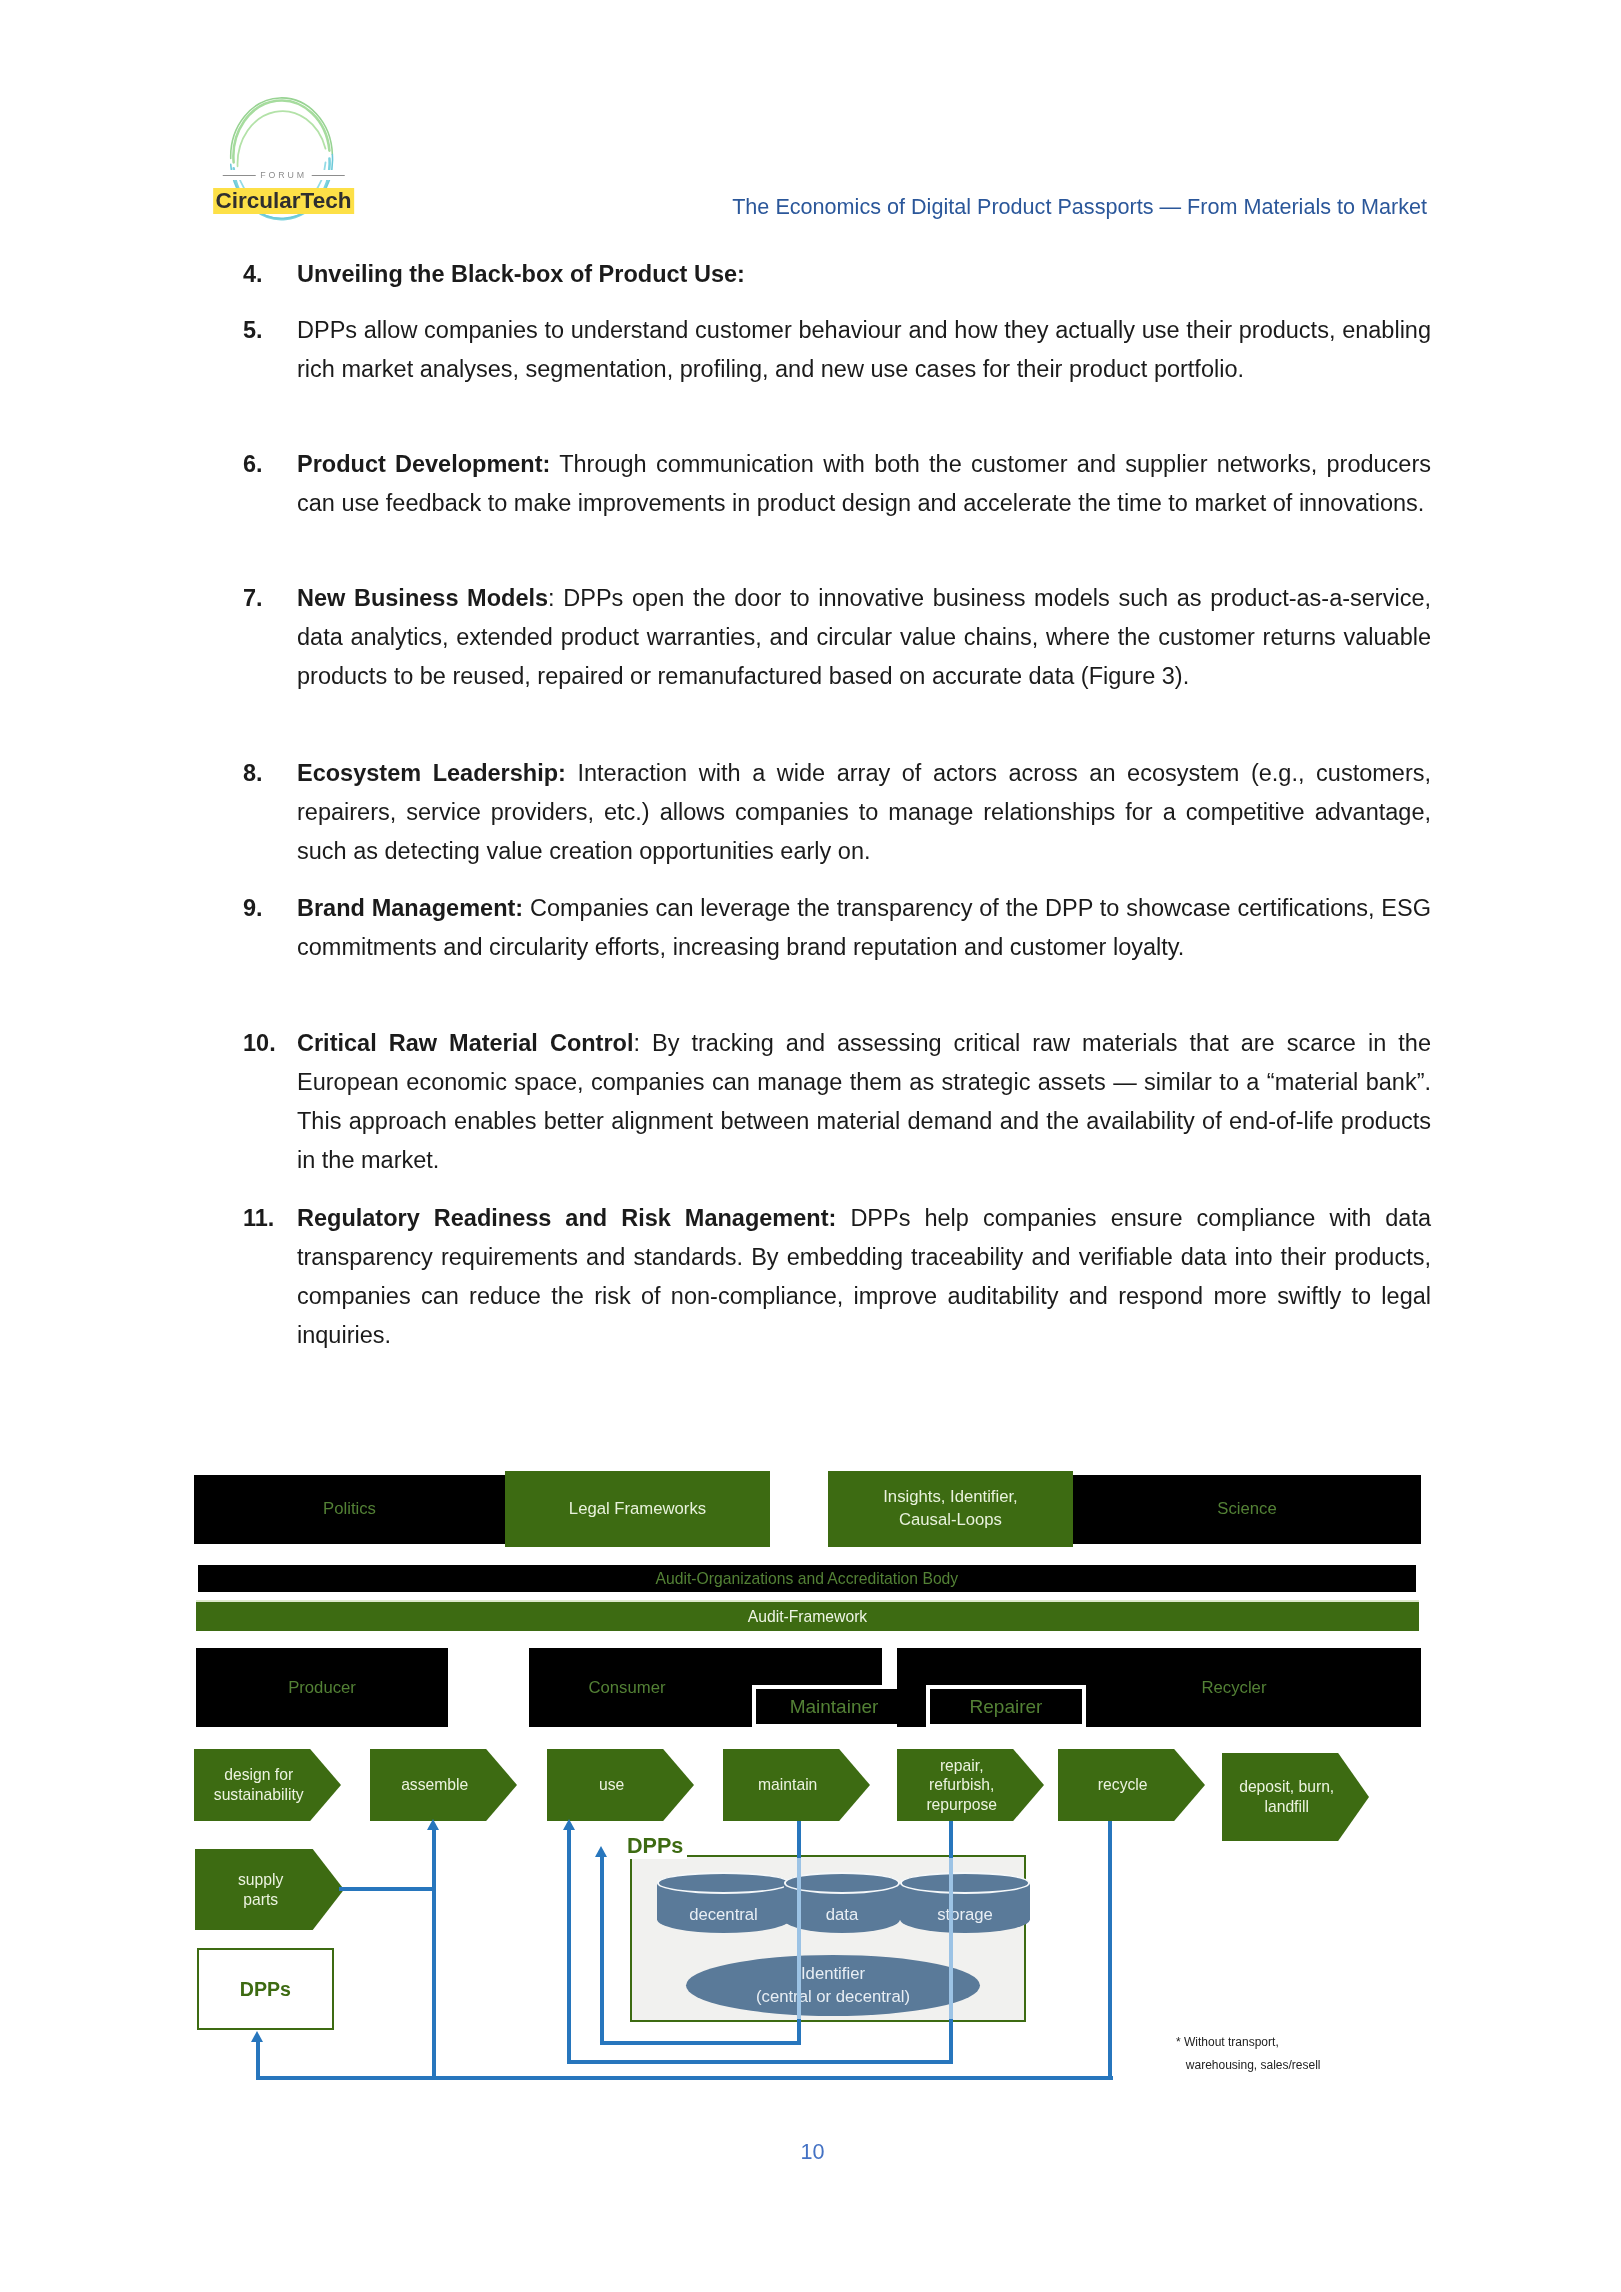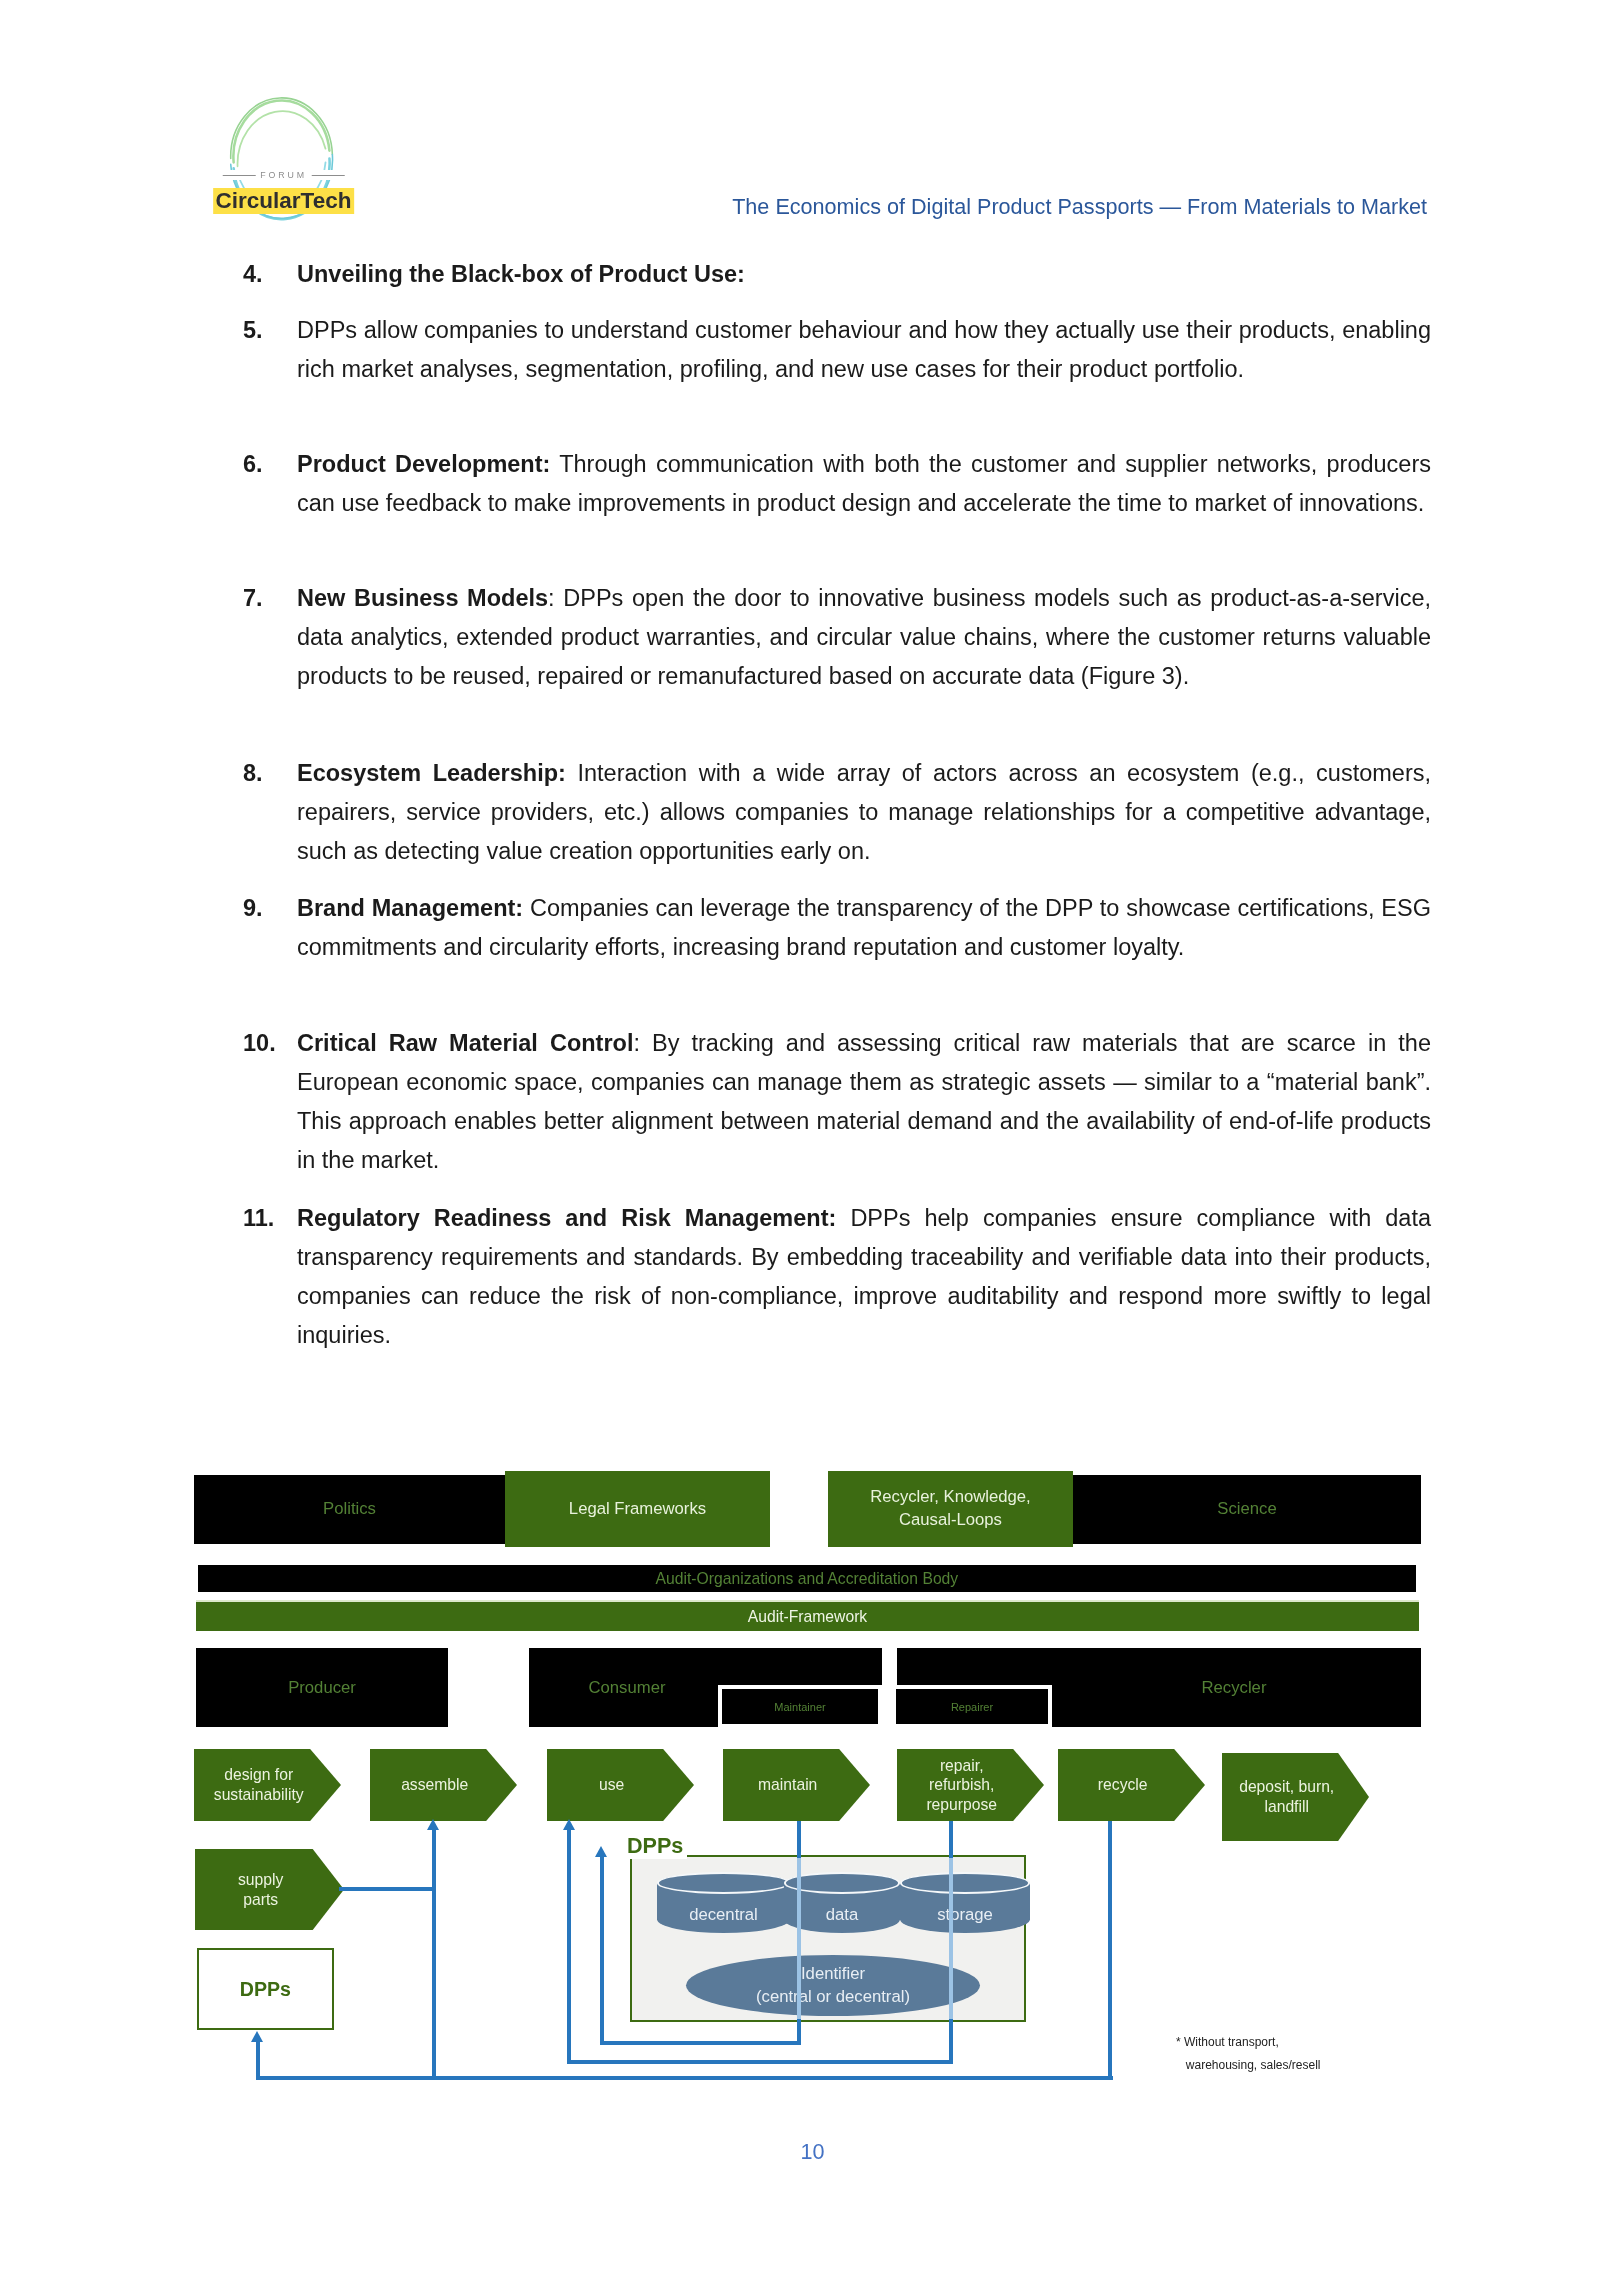--- a/index.html
+++ b/index.html
@@ -23,21 +23,21 @@
   
   .fig{position:absolute;left:194px;top:1470px;width:1227px;height:647px;}
   .fig .box{position:absolute;display:flex;align-items:center;justify-content:center;text-align:center;box-sizing:border-box;}
   .gray{background:#000000;color:#538135;}
   .dkgreen{background:#3d6b12;}
   .fig .r1label{font-size:16.7px;}
   .fig .r1green{font-size:16.7px;color:#e9f2dc;white-space:pre-line;line-height:1.35;}
   .auditorg{font-size:15.7px;}
   .auditfw{font-size:15.7px;color:#eef5e5;border-top:2px solid #dde9cc;}
   .actor{font-size:16.7px;}
-  .subactor{border:4.9px solid #ffffff;font-size:11px;}
+  .subactor{border:4.9px solid #ffffff;font-size:19px;margin-left:34px;}
   .chev{position:absolute;background:#3d6b12;clip-path:polygon(0 0,79% 0,100% 50%,79% 100%,0 100%);display:flex;align-items:center;justify-content:center;text-align:center;color:#ecf3e0;font-size:15.7px;line-height:1.25;white-space:pre-line;padding-right:17.6px;box-sizing:border-box;z-index:2;}
   .dppbox{position:absolute;background:#fff;border:2.9px solid #3d6b12;box-sizing:border-box;display:flex;align-items:center;justify-content:center;color:#3d6b12;font-weight:bold;font-size:19.6px;z-index:2;}
   .container{position:absolute;background:#f1f1ef;border:2.9px solid #3d6b12;box-sizing:border-box;z-index:1;}
   .dpplabel{position:absolute;color:#3d6b12;font-weight:bold;font-size:21.6px;background:#fff;padding:0 3.9px;z-index:4;}
   .cyl{position:absolute;z-index:3;padding-left:28px;}
   .cyl .bodyp{position:absolute;left:0;right:0;top:10.8px;bottom:0;background:#5a7a99;border-radius:0 0 50% 50%/0 0 13.7px 13.7px;}
   .cyl .topp{position:absolute;left:0;right:0;top:0;height:21.6px;background:#5a7a99;border-radius:50%;border:2px solid #f5f8fa;box-sizing:border-box;}
   .cyl .lbl{position:absolute;left:0;right:0;bottom:7.8px;text-align:center;color:#e8eef4;font-size:16.7px;}
   .idellipse{position:absolute;background:#5a7a99;border-radius:50%;display:flex;align-items:center;justify-content:center;text-align:center;color:#e8eef4;font-size:16.7px;line-height:1.35;white-space:pre-line;z-index:3;}
   .line{position:absolute;background:#2776bd;z-index:2;}
@@ -101,21 +101,21 @@
 </div>
 <div class="item" style="top:1199px">
   <span class="num">11.</span>
   <div class="txt"><span class="lead">Regulatory Readiness and Risk Management:</span><span> DPPs help companies ensure compliance with data transparency requirements and standards. By embedding traceability and verifiable data into their products, companies can reduce the risk of non-compliance, improve auditability and respond more swiftly to legal inquiries.</span></div>
 </div>
 
 <div class="fig">
 
   <div class="box gray r1label" style="left:0;top:4.9px;width:311px;height:69px;">Politics</div>
   <div class="box dkgreen r1green" style="left:311px;top:1px;width:265px;height:76px;">Legal Frameworks</div>
-  <div class="box dkgreen r1green" style="left:634px;top:1px;width:245px;height:76px;">Recycler, Knowledge,
+  <div class="box dkgreen r1green" style="left:634px;top:1px;width:245px;height:76px;">Insights, Identifier,
 Causal-Loops</div>
   <div class="box gray r1label" style="left:879px;top:4.9px;width:348px;height:69px;">Science</div>
 
   <div class="box gray auditorg" style="left:3.9px;top:95px;width:1218px;height:27.4px;">Audit-Organizations and Accreditation Body</div>
   <div class="box dkgreen auditfw" style="left:2px;top:130px;width:1223px;height:31px;">Audit-Framework</div>
 
   <div class="box gray actor" style="left:2px;top:178px;width:252px;height:79px;">Producer</div>
   <div class="box gray actor" style="left:335px;top:178px;width:353px;height:79px;padding-right:157px;">Consumer</div>
   <div class="box gray subactor" style="left:524px;top:215px;width:164px;height:43px;">Maintainer</div>
   <div class="box gray actor" style="left:703px;top:178px;width:524px;height:79px;padding-left:150px;">Recycler</div>

